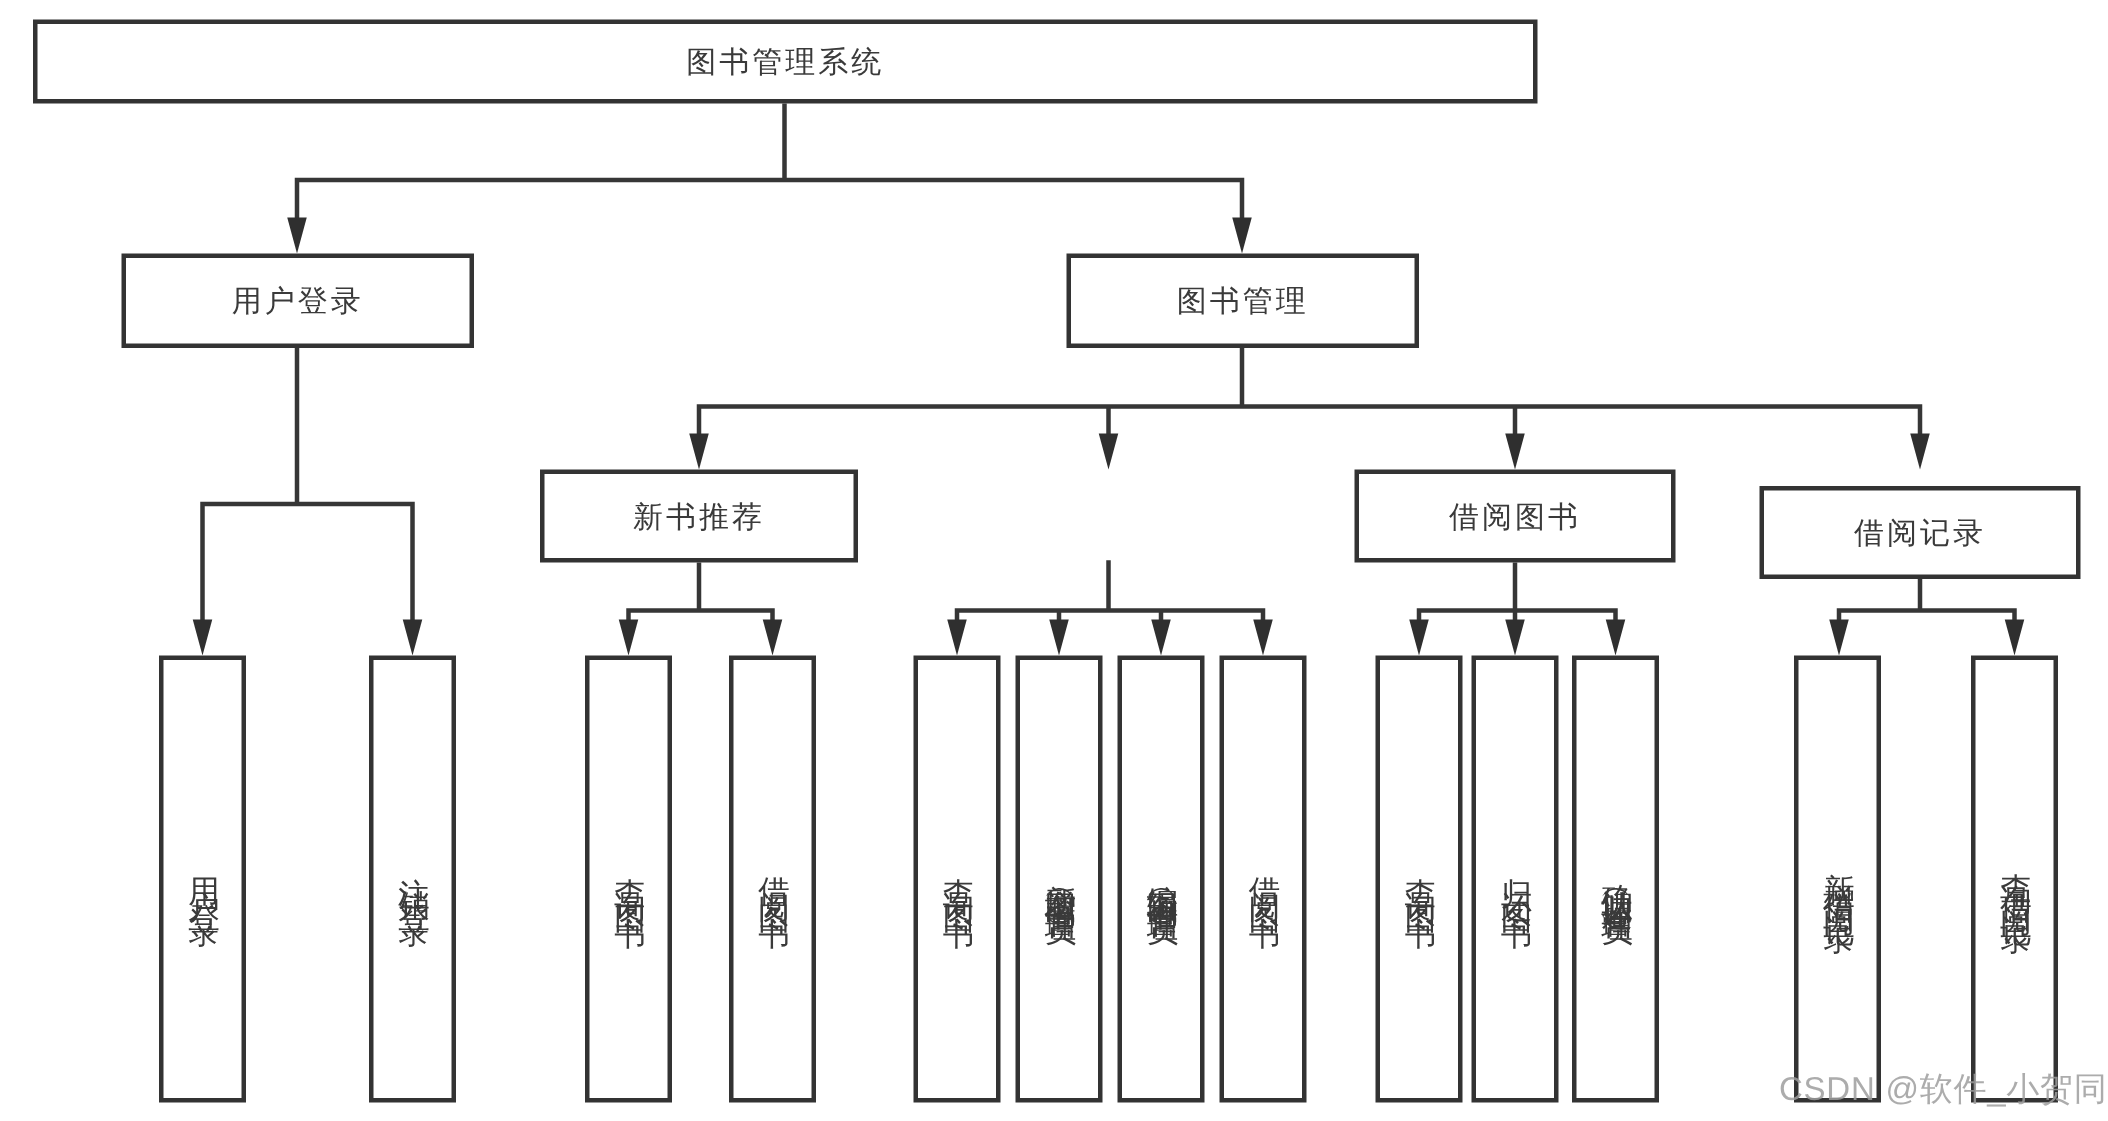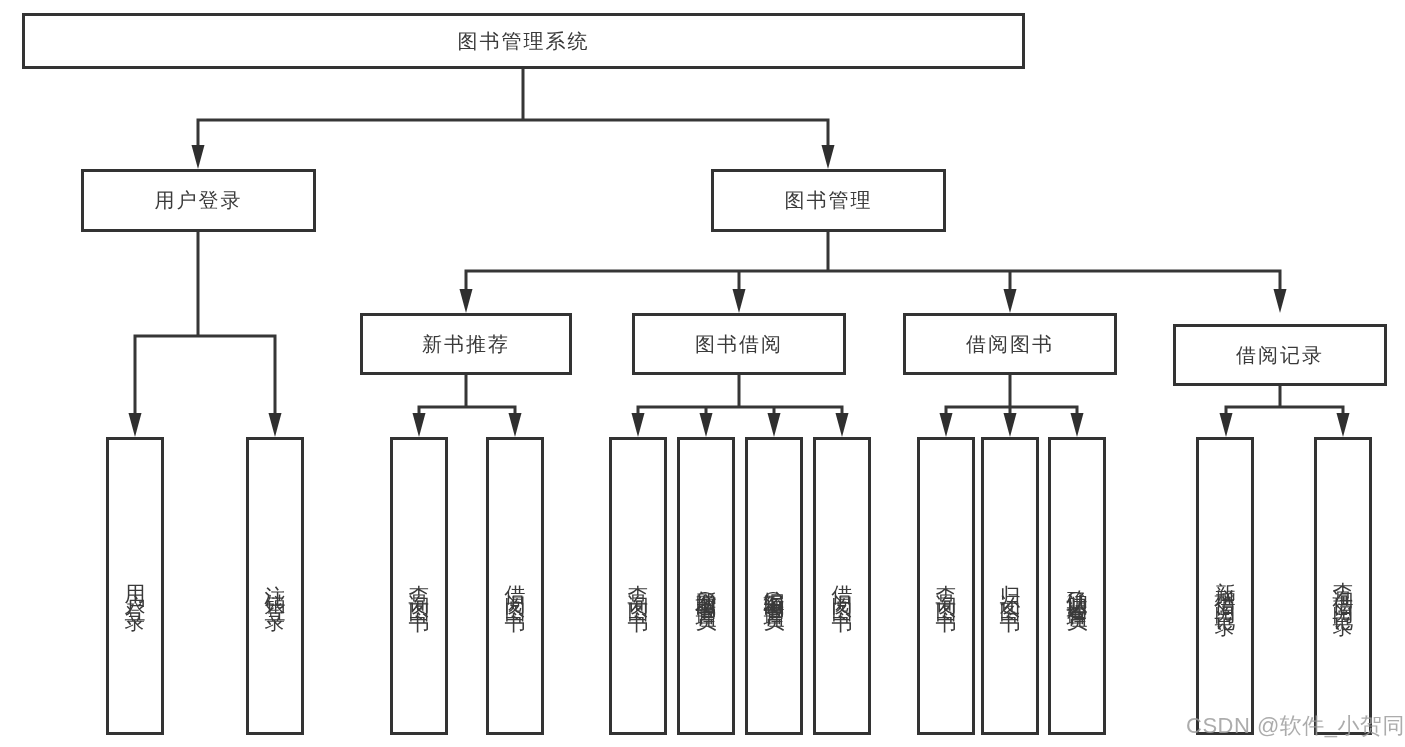--- a/index.html
+++ b/index.html
@@ -92,23 +92,20 @@
   <div class="node" style="left:81px;top:169px;width:235px;height:63px">
     <span class="hlabel">用户登录</span>
   </div>
   <div class="node" style="left:711px;top:169px;width:235px;height:63px">
     <span class="hlabel">图书管理</span>
   </div>
 
   <div class="node" style="left:360px;top:313px;width:212px;height:62px">
     <span class="hlabel">新书推荐</span>
   </div>
-  <div class="node" style="left:632px;top:313px;width:214px;height:62px">
-    <span class="hlabel">图书借阅</span>
-  </div>
   <div class="node" style="left:903px;top:313px;width:214px;height:62px">
     <span class="hlabel">借阅图书</span>
   </div>
   <div class="node" style="left:1173px;top:324px;width:214px;height:62px">
     <span class="hlabel">借阅记录</span>
   </div>
 
   <div class="node" style="left:106px;top:437px;width:58px;height:298px">
     <span class="vlabel">用户登录</span>
   </div>

